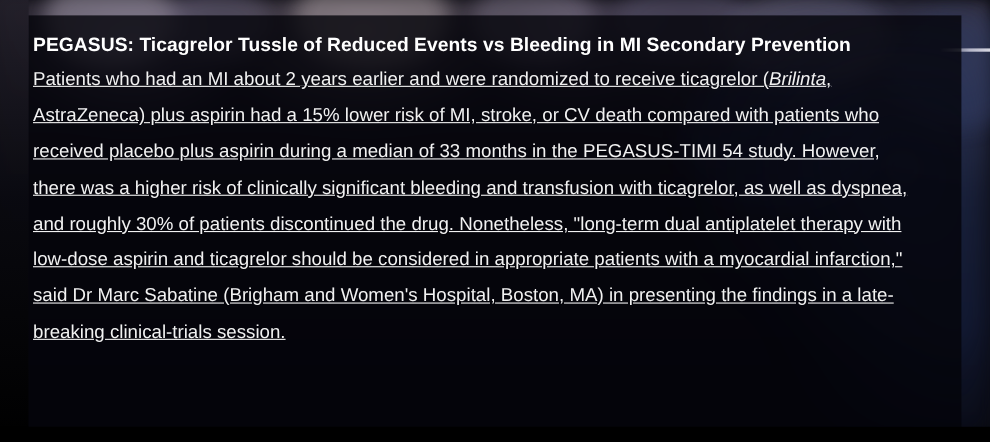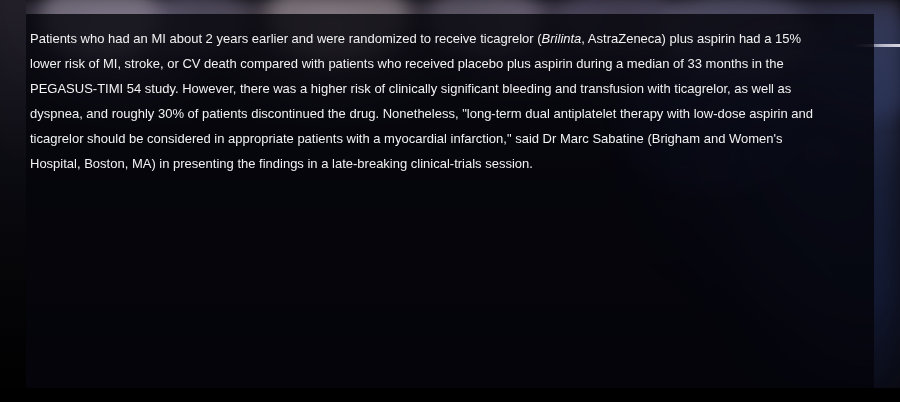--- a/index.html
+++ b/index.html
@@ -82,24 +82,25 @@
     font-size: 17.5px;
     font-weight: bold;
     line-height: 1.62;
     letter-spacing: 0.05px;
     margin: 0 0 2px 0;
     max-width: 745px;
   }
 
   #article-body {
     color: #f2f2f2;
-    font-size: 13px;
+    font-size: 17px;
     line-height: 1.93;
     margin: 0;
     max-width: 805px;
+    text-decoration: underline;
   }
   #article-body .ital {
     font-style: italic;
   }
 
   
   .bottom-band {
     position: absolute;
     left: 0;
     right: 0;
@@ -134,18 +135,19 @@
     <div class="blob" style="left:620px; top:60px;  width:180px; height:130px; background:rgba(35,45,90,0.40);"></div>
   </div>
 
   <div class="bg-layer bg-rightglow"></div>
 
   <div class="edge-streak"></div>
 
   <div class="left-band"></div>
 
   <div id="article-panel">
+    <h1 id="article-title">PEGASUS: Ticagrelor Tussle of Reduced Events vs Bleeding in MI Secondary Prevention</h1>
     <p id="article-body"><span>Patients who had an MI about 2 years earlier and were randomized to receive ticagrelor (</span><span class="ital">Brilinta</span><span>, AstraZeneca) plus aspirin had a 15% lower risk of MI, stroke, or CV death compared with patients who received placebo plus aspirin during a median of 33 months in the PEGASUS-TIMI 54 study. However, there was a higher risk of clinically significant bleeding and transfusion with ticagrelor, as well as dyspnea, and roughly 30% of patients discontinued the drug. Nonetheless, "long-term dual antiplatelet therapy with low-dose aspirin and ticagrelor should be considered in appropriate patients with a myocardial infarction," said Dr Marc Sabatine (Brigham and Women's Hospital, Boston, MA) in presenting the findings in a late-breaking clinical-trials session.</span></p>
   </div>
 
   <div class="bottom-band"></div>
 
 </div>
 
 </body></html>

